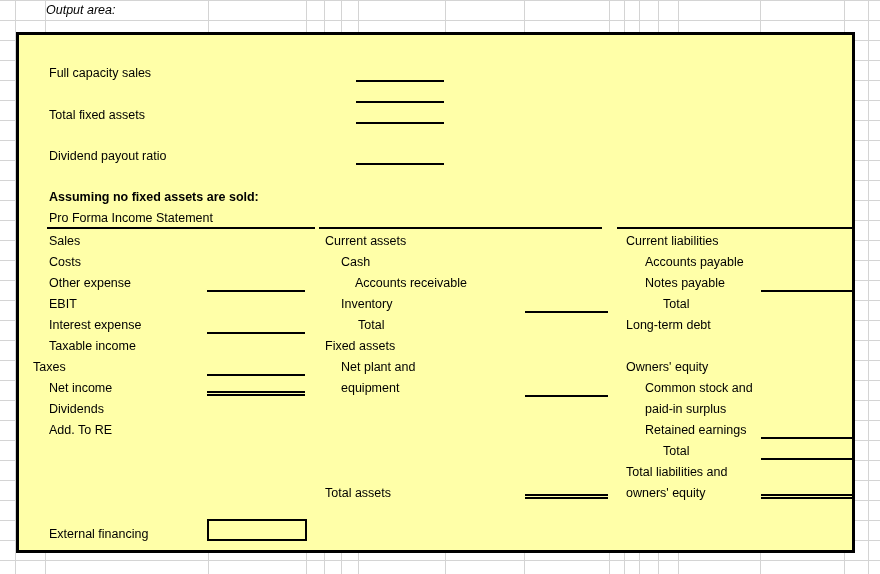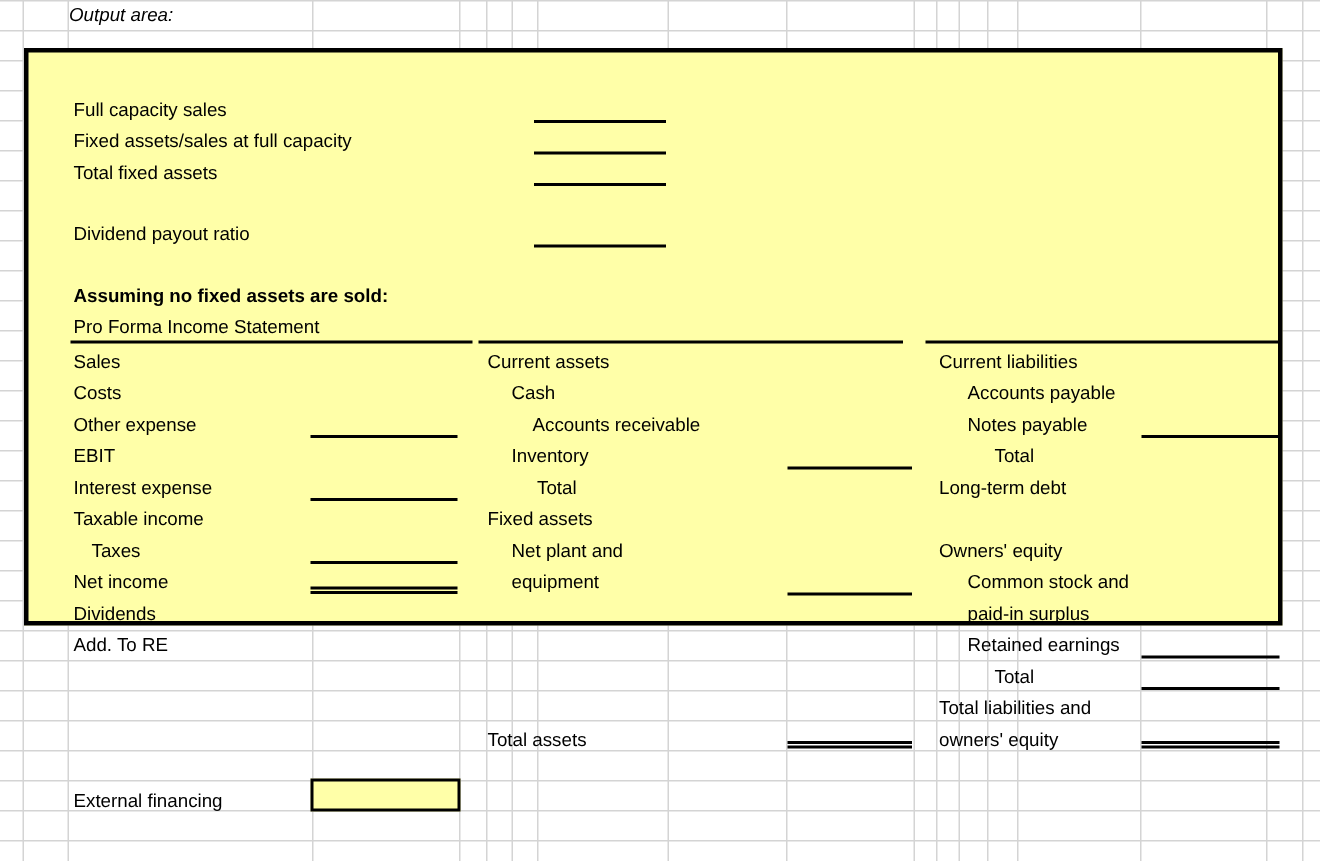--- a/index.html
+++ b/index.html
@@ -49,21 +49,21 @@
     white-space: nowrap;
     z-index: 5;
   }
 
   
   #panel {
     position: absolute;
     left: 16px;
     top: 32px;
     width: 839px;
-    height: 385px;
+    height: 521px;
     background: #ffffa8;
     border: 3px solid #000000;
     box-sizing: border-box;
     z-index: 4;
   }
 
   .txt {
     position: absolute;
     font-size: 12.5px;
     color: #000000;
@@ -155,21 +155,20 @@
   <div class="grid-h" style="top:560px"></div>
 </div>
 
 <div id="output-area-label">Output area:</div>
 
 <div id="panel">
 
   <div class="txt" style="left:30px; top:31px;">Full capacity sales</div>
   <div class="rule" style="left:337px; top:45px; width:88px;"></div>
 
-  <div class="txt" style="left:30px; top:52px;">Fixed assets/sales at full capacity</div>
   <div class="rule" style="left:337px; top:66px; width:88px;"></div>
 
   <div class="txt" style="left:30px; top:73px;">Total fixed assets</div>
   <div class="rule" style="left:337px; top:87px; width:88px;"></div>
 
   <div class="txt" style="left:30px; top:114px;">Dividend payout ratio</div>
   <div class="rule" style="left:337px; top:128px; width:88px;"></div>
 
   <div class="txt" style="left:30px; top:176px;">Pro Forma Income Statement</div>
 
@@ -187,21 +186,21 @@
   <div class="txt" style="left:30px; top:241px;">Other expense</div>
   <div class="rule" style="left:188px; top:255px; width:98px;"></div>
 
   <div class="txt" style="left:30px; top:262px;">EBIT</div>
 
   <div class="txt" style="left:30px; top:283px;">Interest expense</div>
   <div class="rule" style="left:188px; top:297px; width:98px;"></div>
 
   <div class="txt" style="left:30px; top:304px;">Taxable income</div>
 
-  <div class="txt" style="left:42px; top:325px;">Taxes</div>
+  <div class="txt" style="left:14px; top:325px;">Taxes</div>
   <div class="rule" style="left:188px; top:339px; width:98px;"></div>
 
   <div class="txt" style="left:30px; top:346px;">Net income</div>
   <div class="dbl" style="left:188px; top:356px; width:98px;"></div>
 
   <div class="txt" style="left:30px; top:367px;">Dividends</div>
 
   <div class="txt" style="left:30px; top:388px;">Add. To RE</div>
 
   <div class="txt" style="left:30px; top:492px;">External financing</div>

